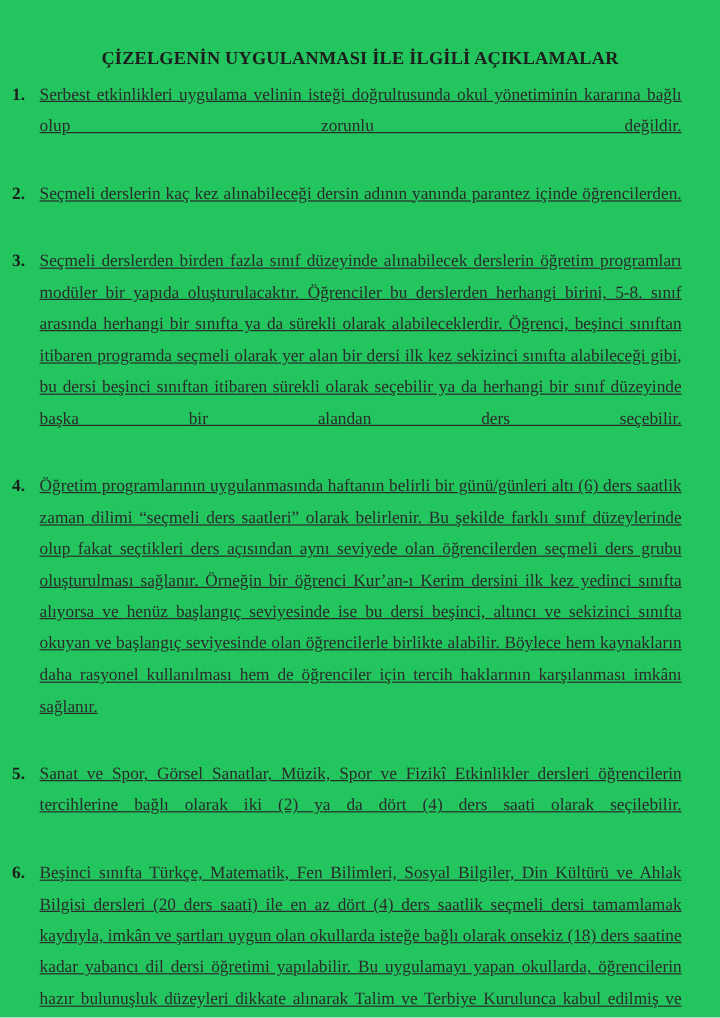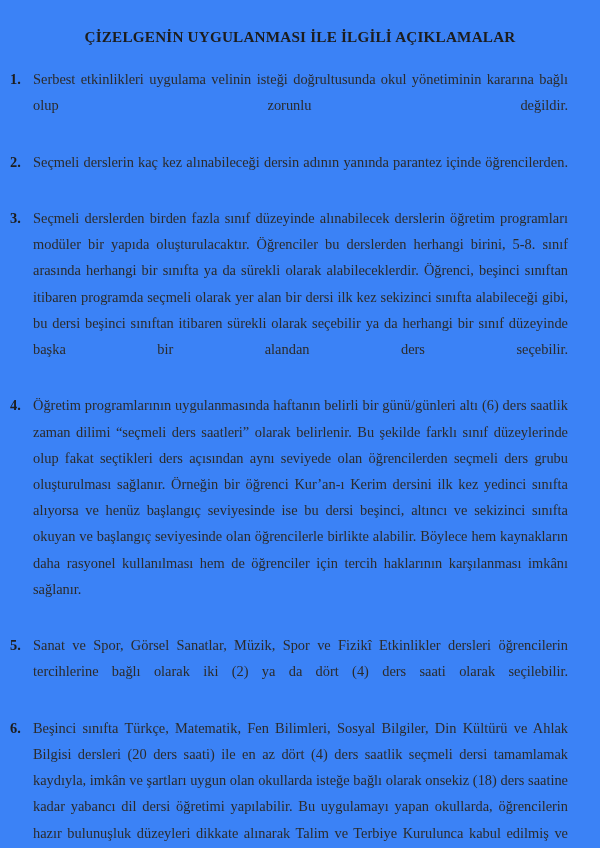--- a/index.html
+++ b/index.html
@@ -14,22 +14,22 @@
     overflow: hidden;
     font-family: "Liberation Serif", "DejaVu Serif", serif;
     color: #2b2b2b;
     -webkit-font-smoothing: antialiased;
   }
   .page {
     position: relative;
     width: 600px;
     height: 848px;
     box-sizing: border-box;
-    padding: 4px;
-    background: #3b82f6;
+    padding: 16px;
+    background: #22c55e;
   }
   .doc-title {
     text-align: center;
     font-size: 15.2px;
     font-weight: bold;
     letter-spacing: 0.2px;
     color: #1d1d1d;
     margin: 0;
     padding: 24px 30px 0 30px;
     line-height: 1.2;
@@ -62,20 +62,21 @@
     color: #1d1d1d;
   }
   .clause-text {
     display: block;
     font-size: 14.4px;
     line-height: 26.2px;
     text-align: justify;
     text-justify: inter-word;
     color: #2b2b2b;
     hyphens: none;
+    text-decoration: underline;
   }
   
   .clause-text::after {
     content: "";
     display: inline-block;
     width: 100%;
   }
 </style>
 </head>
 <body>

